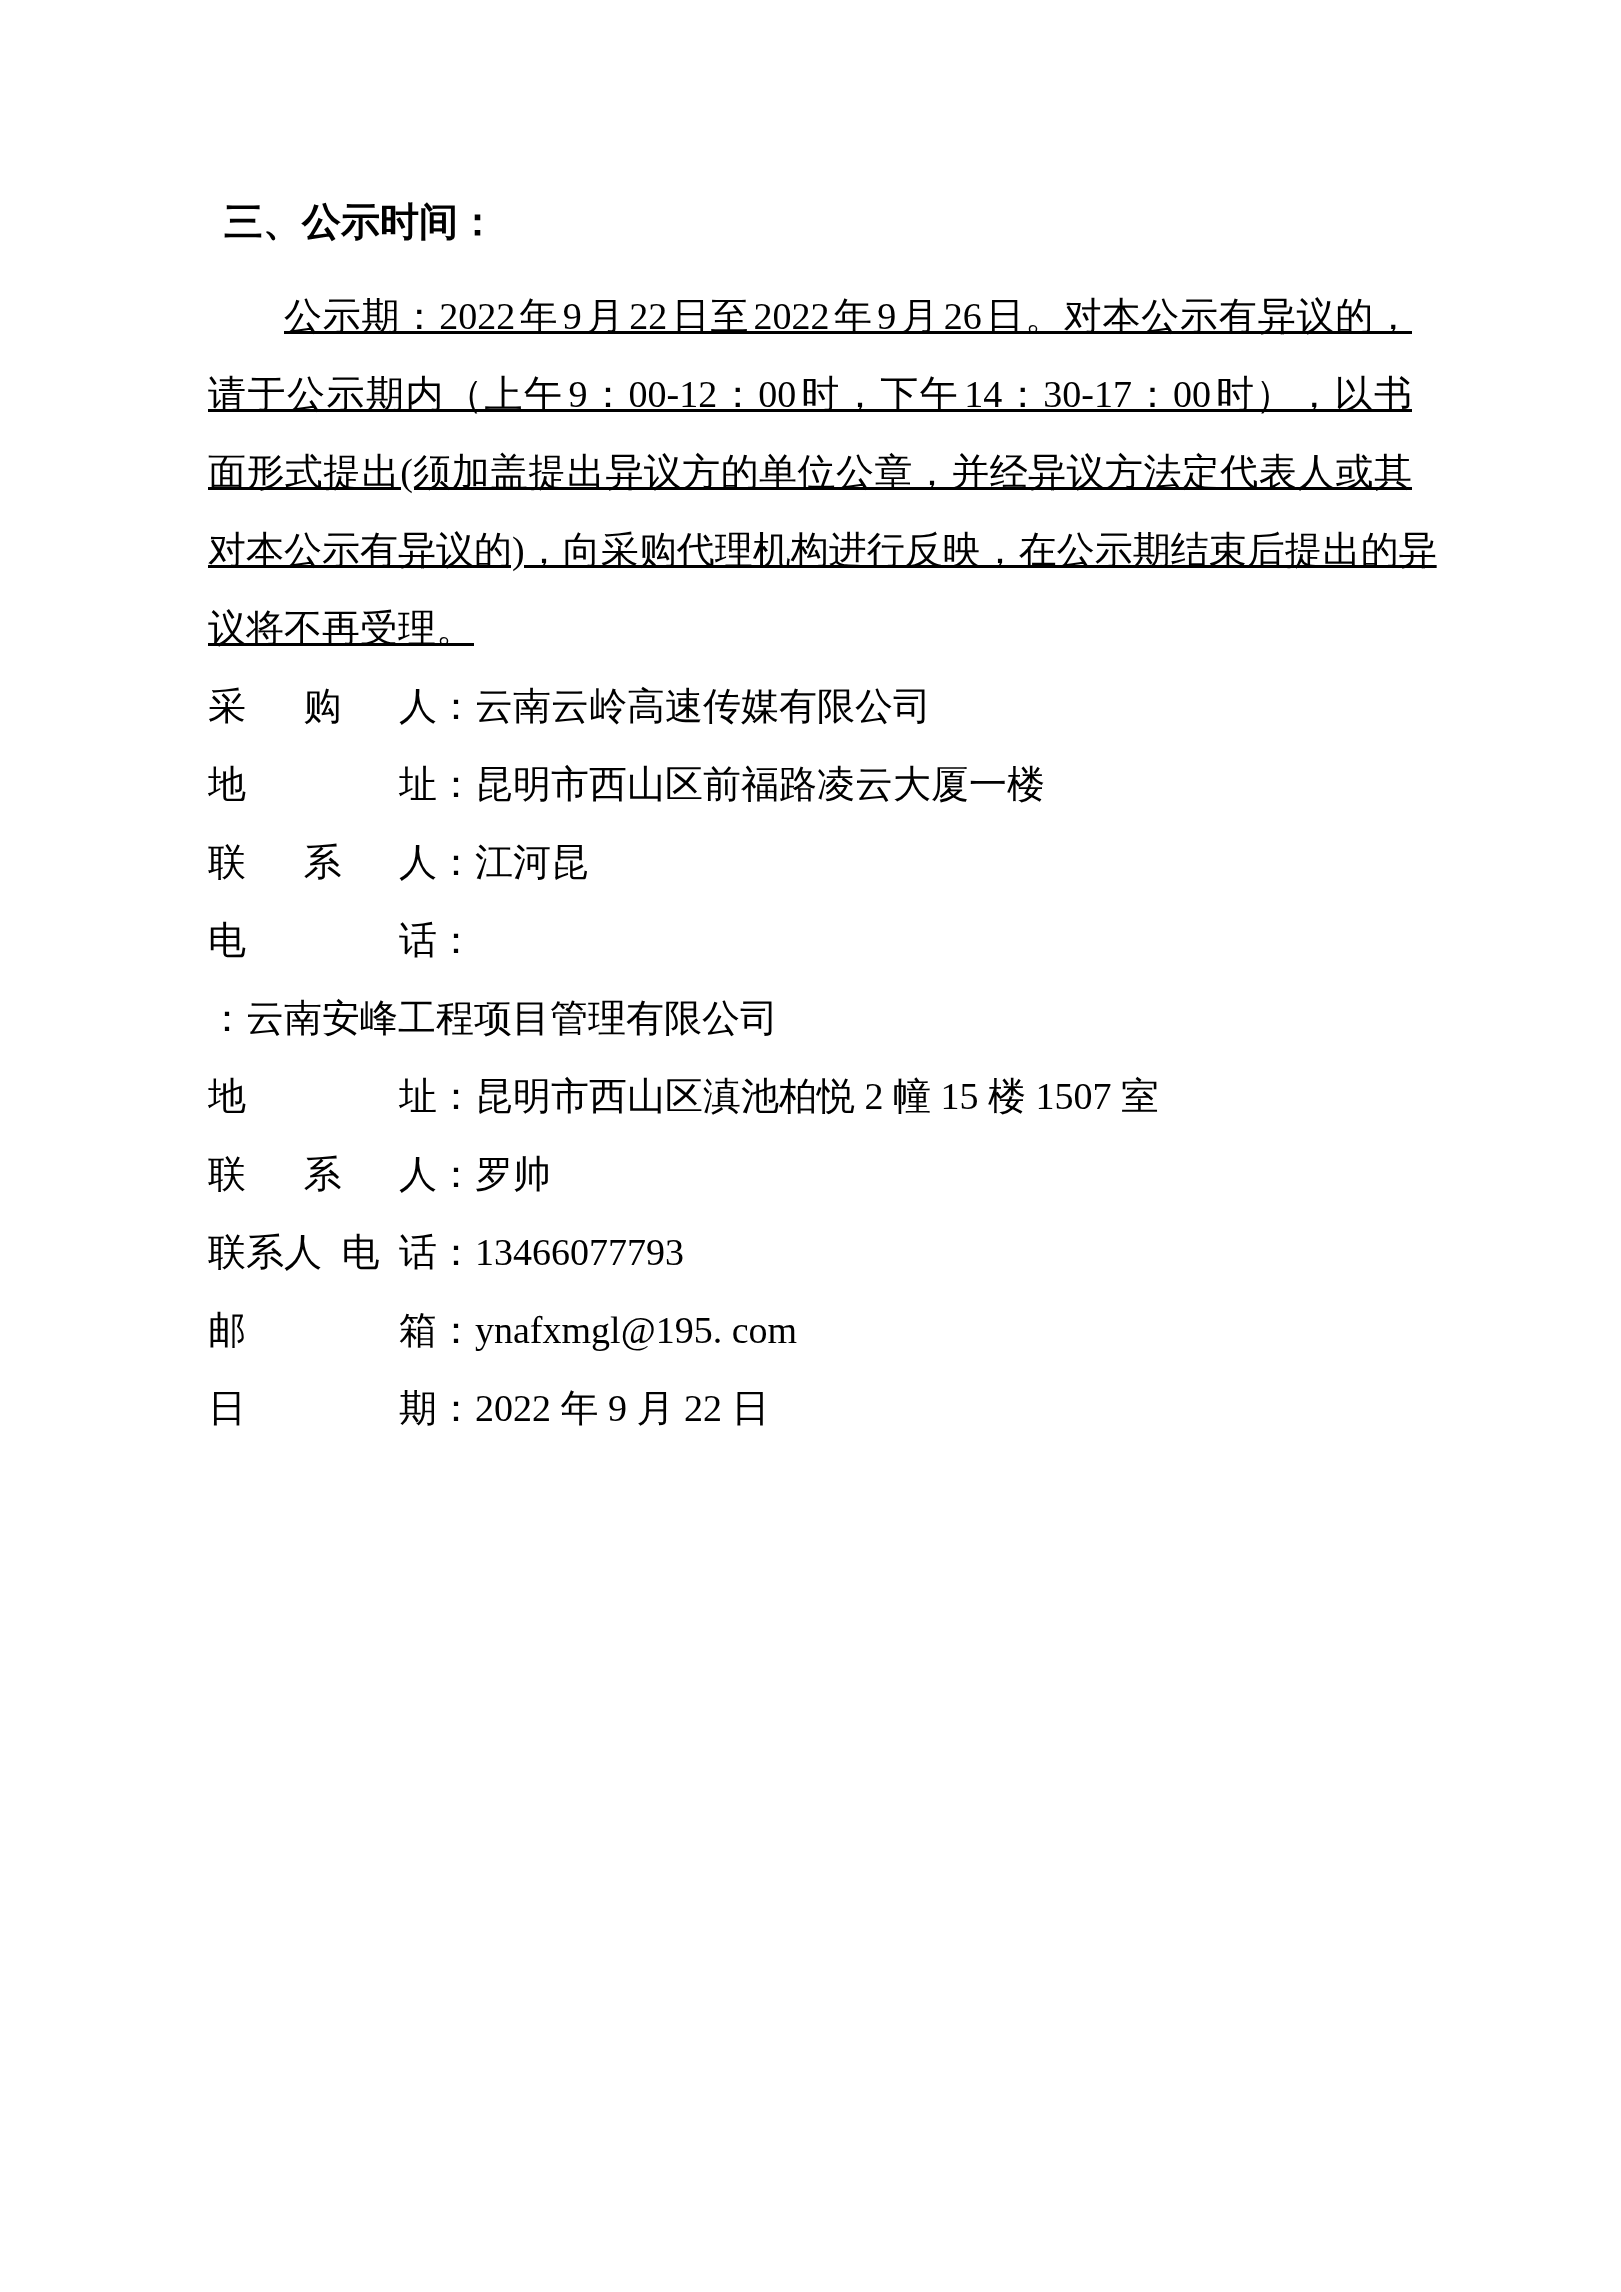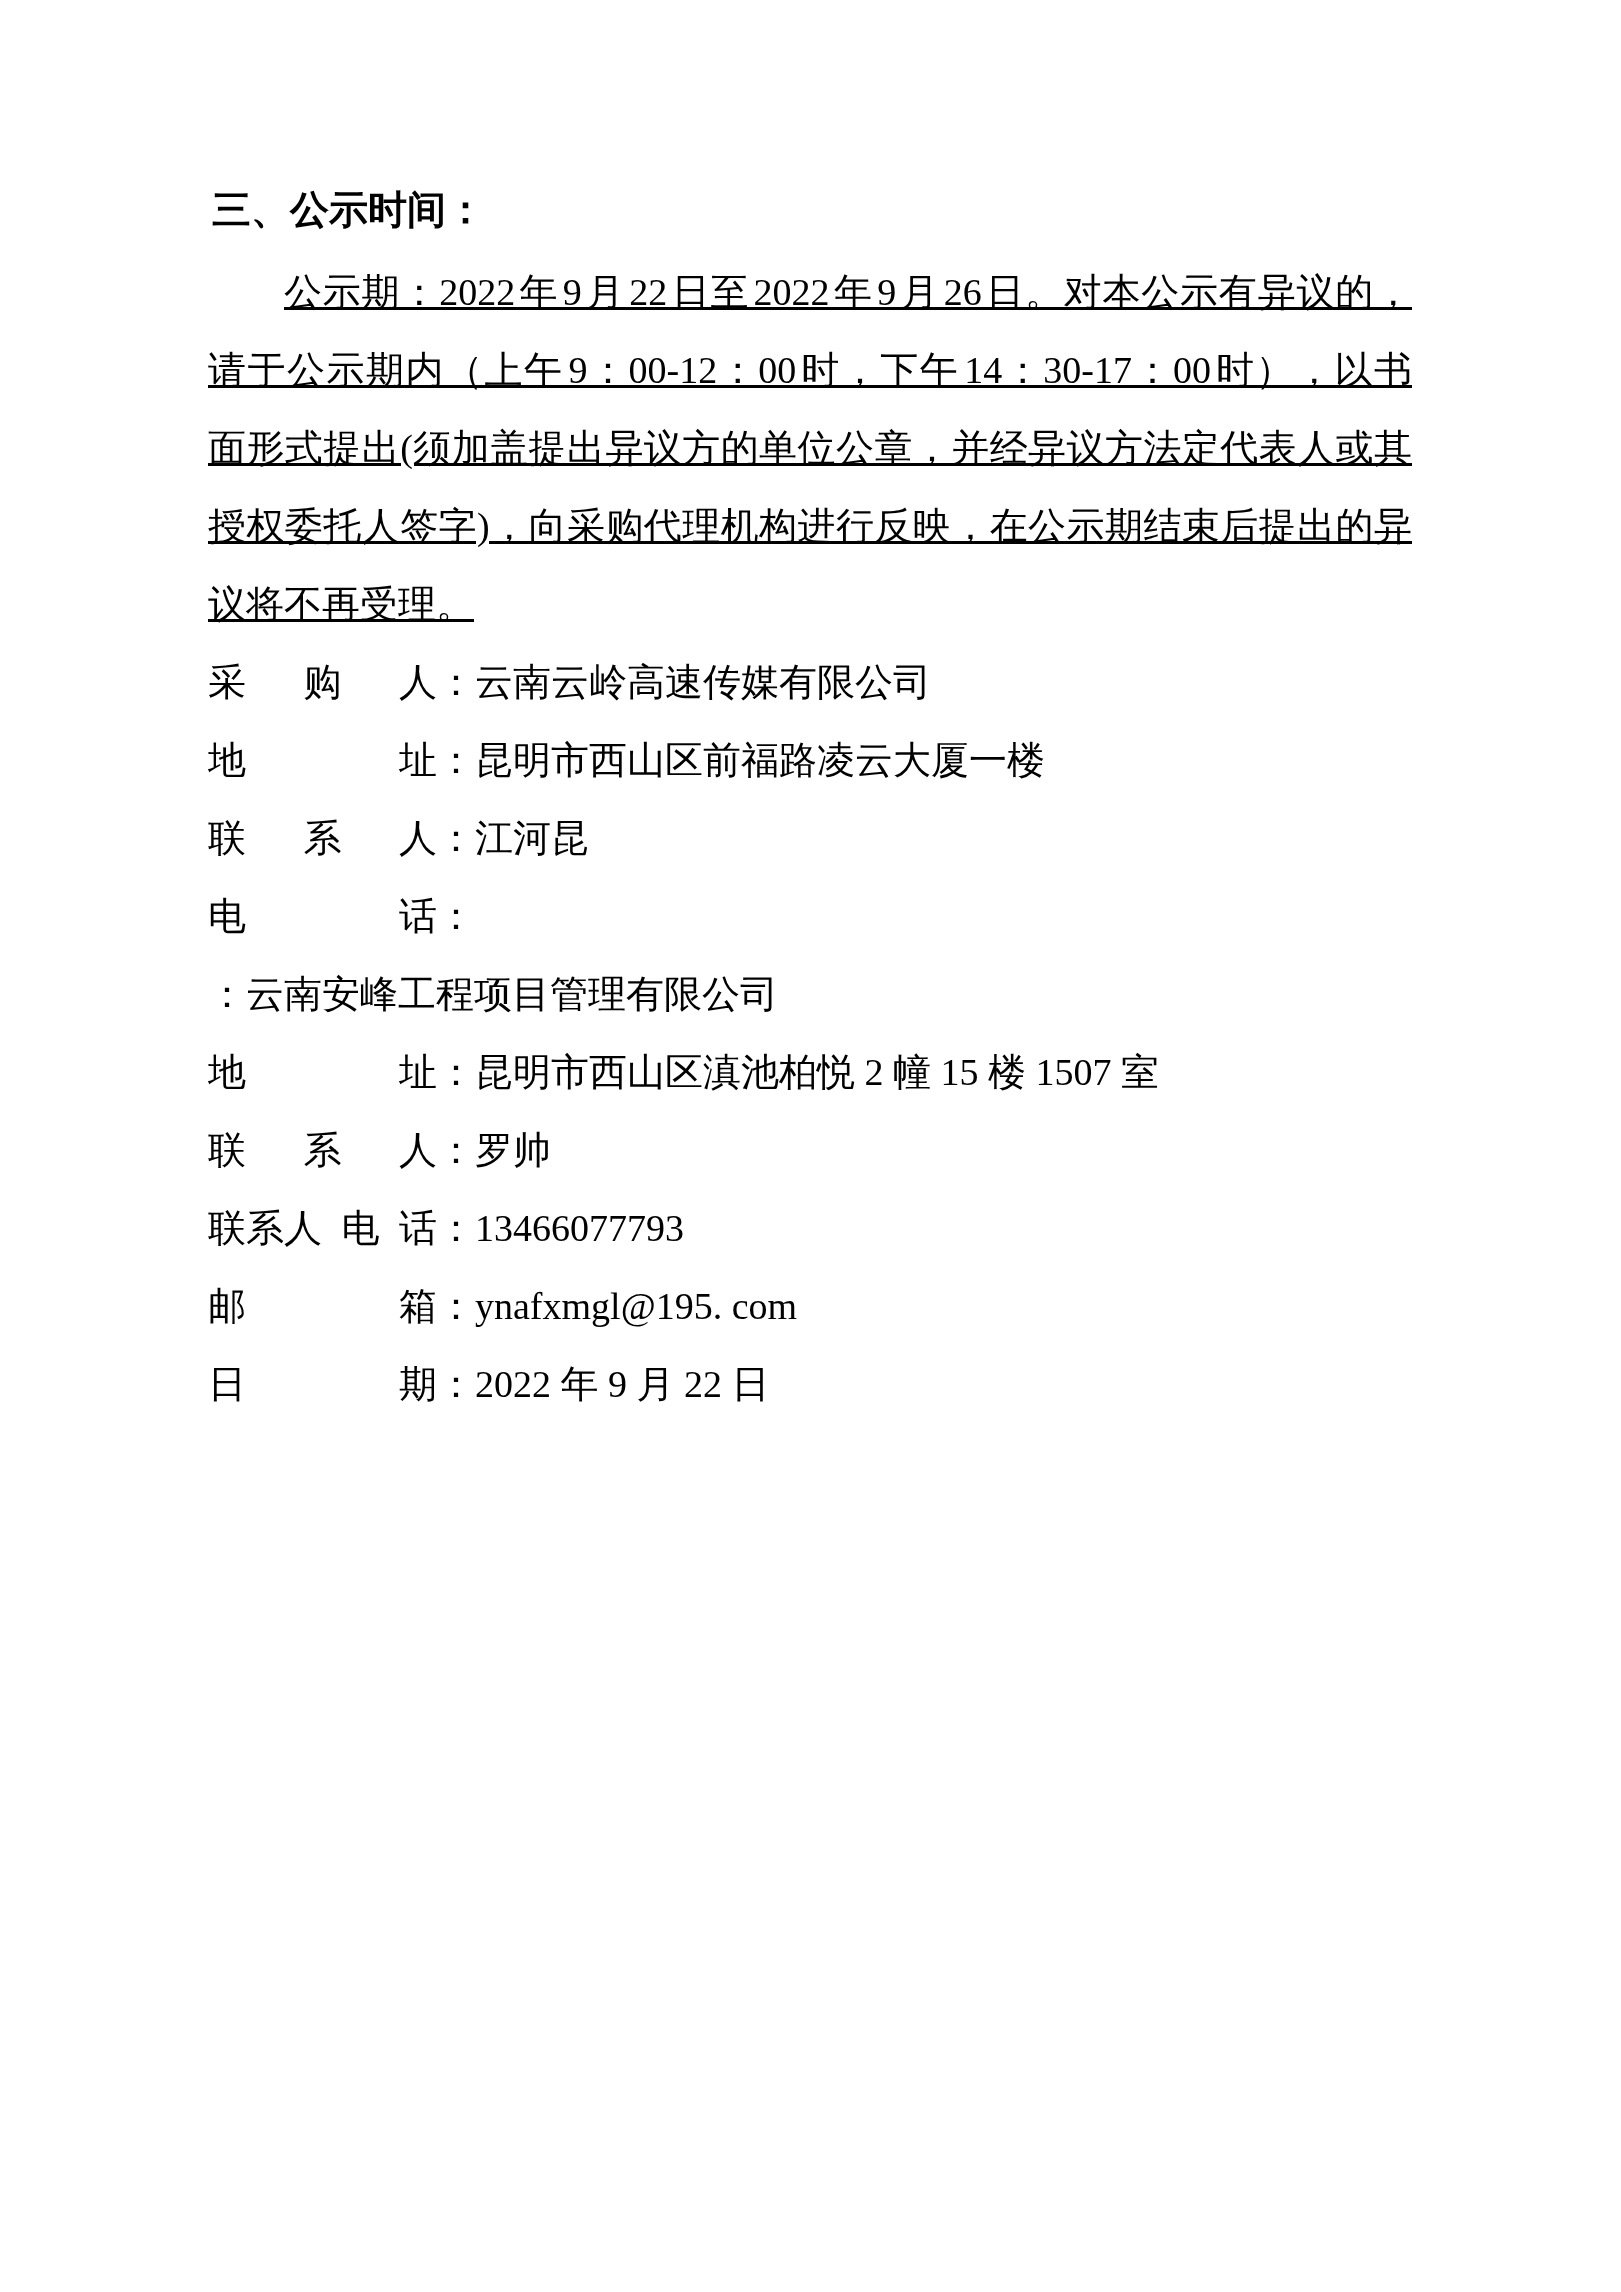--- a/index.html
+++ b/index.html
@@ -25,21 +25,21 @@
   }
   .doc {
     position: absolute;
     left: 208px;
     top: 167px;
     width: 1204px;
     font-size: 38px;
     line-height: 78px;
   }
   .heading {
-    margin: 4px;
+    margin: 16px;
     font-size: 39px;
     font-weight: bold;
     line-height: 78px;
     white-space: nowrap;
   }
   .para {
     margin: 0;
     text-decoration: underline;
   }
   .pline {
@@ -87,21 +87,21 @@
 
 <div class="page">
   <div class="doc">
 
     <h2 class="heading">三、公示时间：</h2>
 
     <div class="para">
       <div class="pline pline-first">公示期：2022 年 9 月 22 日至 2022 年 9 月 26 日。对本公示有异议的，</div>
       <div class="pline">请于公示期内（上午 9：00-12：00 时，下午 14：30-17：00 时），以书</div>
       <div class="pline">面形式提出(须加盖提出异议方的单位公章，并经异议方法定代表人或其</div>
-      <div class="pline">授权委托人签字)，向采购代理机构进行反映，在公示期结束后提出的异</div>
+      <div class="pline">对本公示有异议的)，向采购代理机构进行反映，在公示期结束后提出的异</div>
       <div class="pline pline-last">议将不再受理。</div>
     </div>
 
     <div class="rows">
 
       <div class="crow">
         <span class="clabel">
             <span>采</span>
             <span>购</span>
             <span>人</span>

